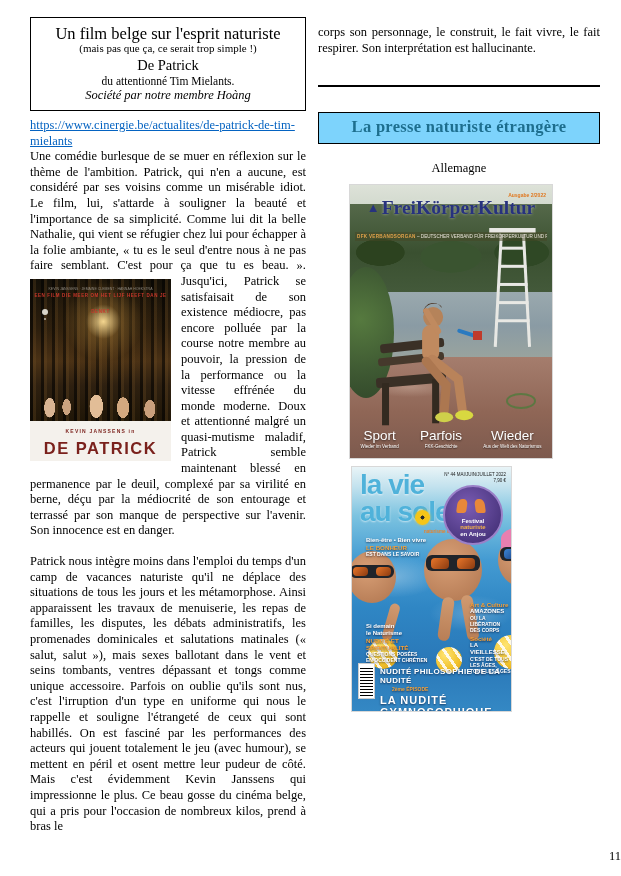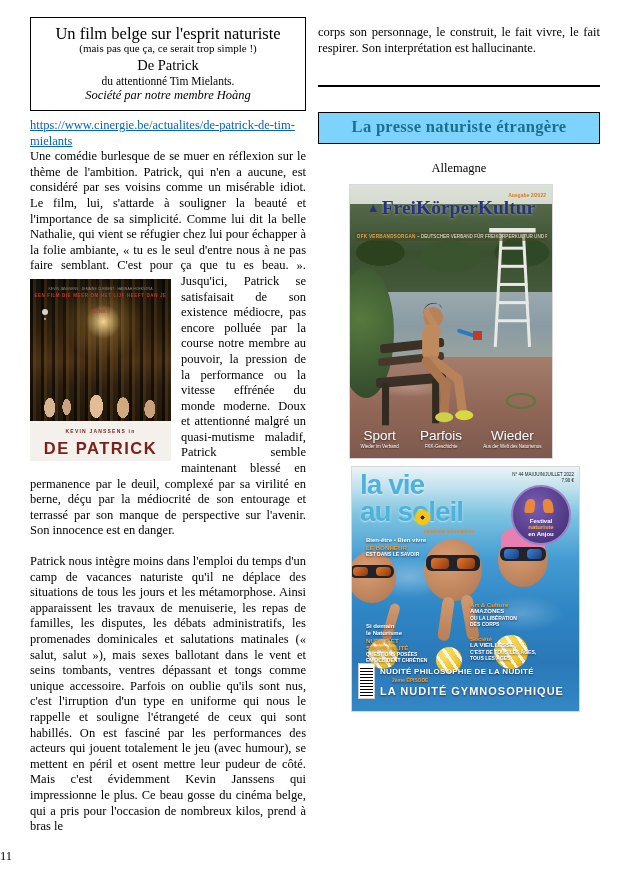--- a/index.html
+++ b/index.html
@@ -80,21 +80,21 @@
   .mg-banner{position:absolute;top:17%;left:2.5%;right:2.5%;background:rgba(70,70,35,.5);
     color:#e8e4da;font-family:"Liberation Sans",sans-serif;font-size:4.6px;line-height:7px;
     padding:1px 2px;white-space:nowrap;overflow:hidden;}
   .mg-banner b{color:#e0a24a;letter-spacing:.3px;}
   .mg-footer{position:absolute;left:0;right:0;bottom:3.5%;display:flex;justify-content:space-around;
     font-family:"Liberation Sans",sans-serif;color:#fff;text-align:center;}
   .mg-fl{font-size:13.5px;text-shadow:0 1px 2px rgba(0,0,0,.55);}
   .mg-fs{font-size:4.5px;text-shadow:0 1px 1px rgba(0,0,0,.6);margin-top:1px;}
 
   
-  .mag-fr{position:relative;width:227px;height:244px;margin:9px 0 0 34px;overflow:hidden;box-shadow:0 0 0 1px #d8d8d8;
+  .mag-fr{position:relative;width:159px;height:244px;margin:9px 0 0 34px;overflow:hidden;box-shadow:0 0 0 1px #d8d8d8;
     background:
       radial-gradient(ellipse 70px 30px at 25% 45%, rgba(255,255,255,.30), transparent 70%),
       radial-gradient(ellipse 60px 26px at 75% 60%, rgba(255,255,255,.22), transparent 70%),
       linear-gradient(180deg,#e9f4f7 0%, #c3e2ee 8%, #7cc3e0 20%, #449bd2 38%, #2f86c4 58%, #2a78b8 80%, #3488c4 100%);}
   .mf-title{position:absolute;left:8px;top:4px;font-family:"Liberation Sans",sans-serif;font-weight:bold;
     font-size:28px;line-height:27px;letter-spacing:-1px;color:#4fb2da;text-shadow:0 1px 2px rgba(255,255,255,.6);}
   .mf-sun{position:absolute;left:63px;top:43px;width:15px;height:15px;border-radius:50%;
     background:radial-gradient(circle,#2a2a2a 0 18%, #f5c518 20% 100%);box-shadow:0 0 3px rgba(245,197,24,.8);}
   .mf-tagline{position:absolute;left:72px;top:62px;font-family:"Liberation Sans",sans-serif;font-size:4.5px;color:#e8822a;font-weight:bold;}
   .mf-issue{position:absolute;right:5px;top:5px;text-align:right;font-family:"Liberation Sans",sans-serif;font-size:4.5px;color:#1a1a1a;line-height:6px;}
@@ -121,21 +121,21 @@
   .mf-block .o{color:#f5a23a;font-weight:bold;font-size:6.2px;}
   .mf-block .s{color:#fff;font-weight:bold;font-size:5px;line-height:6px;}
   .mf-series{position:absolute;left:28px;top:200px;font-family:"Liberation Sans",sans-serif;text-shadow:0 1px 2px rgba(0,0,30,.6);}
   .mf-series .l1{color:#fff;font-weight:bold;font-size:8px;letter-spacing:.3px;}
   .mf-series .l2{color:#f5a23a;font-weight:bold;font-size:5px;margin:1px 0 2px 12px;}
   .mf-series .l3{color:#fff;font-weight:bold;font-size:11px;letter-spacing:1px;}
   .mf-barcode{position:absolute;left:6px;top:196px;width:17px;height:36px;background:#fff;
     border:1px solid #ccc;padding:2px 1px;box-sizing:border-box;}
   .mf-barcode-bars{width:100%;height:100%;background:repeating-linear-gradient(0deg,#000 0 1px,#fff 1px 3px);}
 
-  .page-number{position:absolute;left:0;right:0;bottom:12px;text-align:left;font-size:12.5px;}
+  .page-number{position:absolute;left:0;right:0;bottom:12px;text-align:right;font-size:12.5px;}
 </style>
 </head>
 <body>
 
 <div class="col-left">
 
   <div class="title-box">
     <div class="tb-main">Un film belge sur l'esprit naturiste</div>
     <div class="tb-sub">(mais pas que ça, ce serait trop simple !)</div>
     <div class="tb-film">De Patrick</div>

